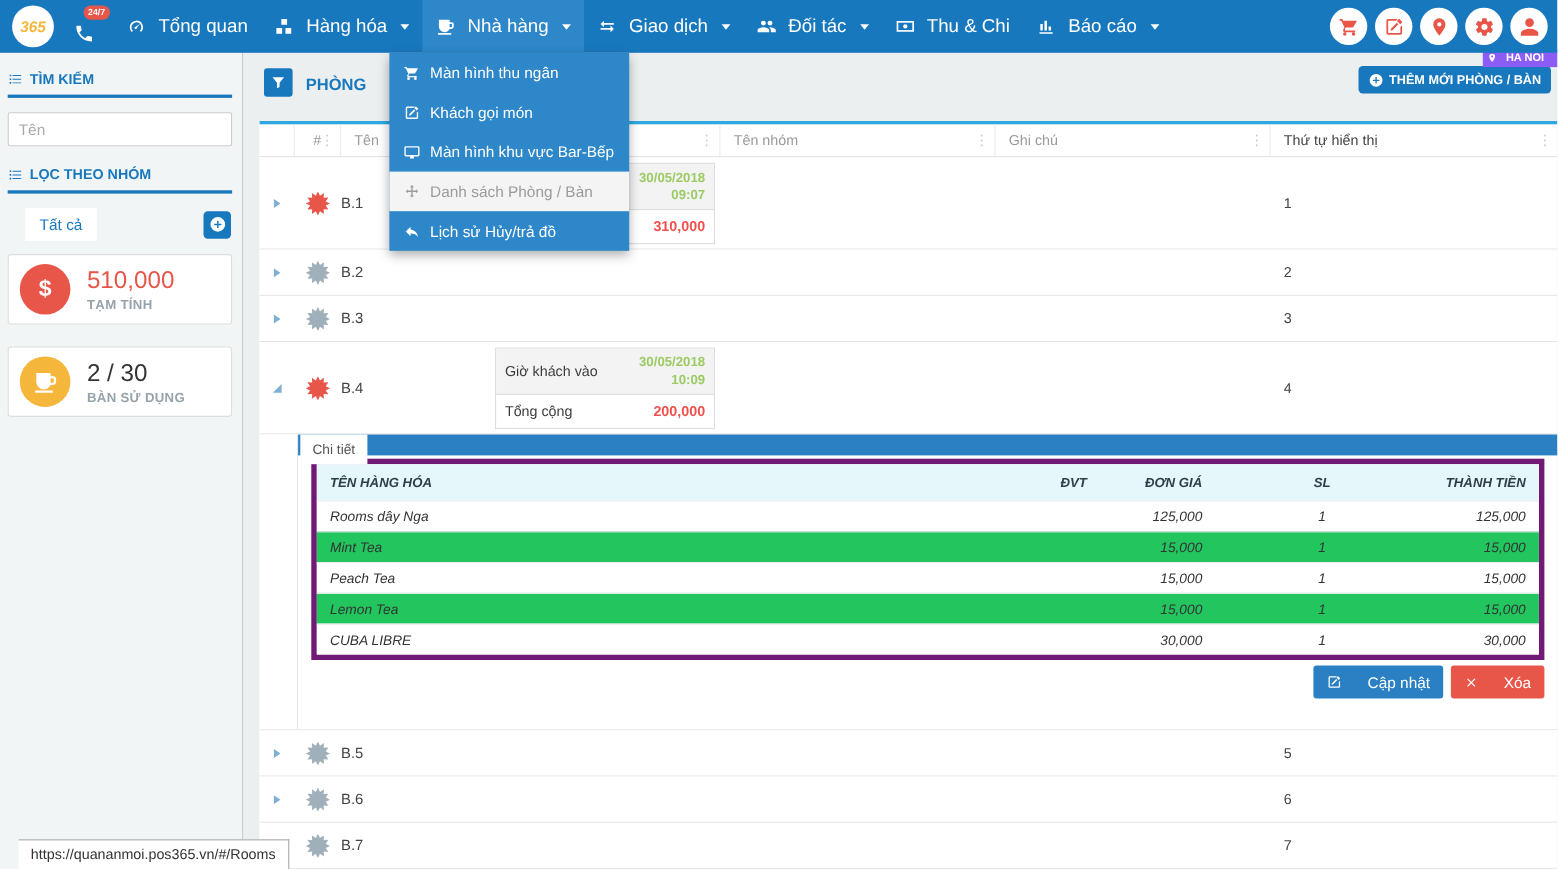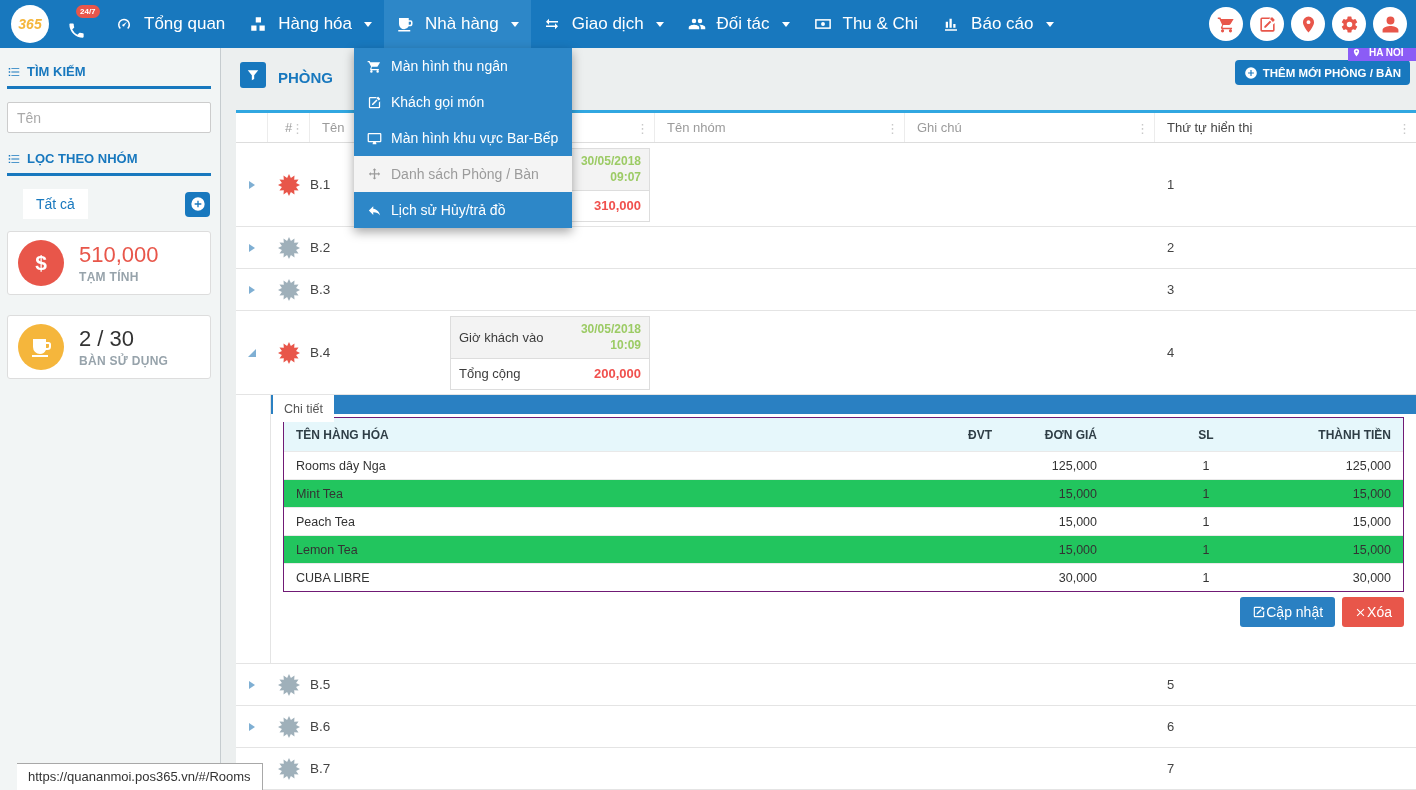--- a/index.html
+++ b/index.html
@@ -84,31 +84,31 @@
   .visit-row.first { background:#f3f3f3; border-bottom:1px solid #ddd; height:42px; }
   .visit-label { color:#3c3c3c; font-size:13px; }
   .visit-val { text-align:right; color:#9CCB65; font-weight:bold; font-size:12px; line-height:1.35; }
   .visit-total { color:#F0504D; font-weight:bold; font-size:13px; }
 
   
   .detail-row { border-bottom:1px solid #e4e4e4; background:#fff; }
   .detail-panel { margin-left:34px; height:268px; border-left:1px solid #e4e4e4; }
   .tabbar { height:19px; background:#2A80C2; display:flex; }
   .tab { height:27px; background:#fff; color:#555; font-size:12.5px; display:flex; align-items:center; padding:0 11px; margin-left:2px; cursor:pointer; }
-  .detail-table { margin:3px 12px 0 12px; border:1px solid #701a75; }
+  .detail-table { margin:3px 12px 0 12px; border:5px solid #701a75;font-style:italic; }
   .dt-header { display:flex; height:33px; background:#E6F7FB; align-items:center; font-size:12px; font-weight:bold; color:#2f3e46; }
   .dt-row { display:flex; height:28px; align-items:center; font-size:12.5px; color:#333; border-top:1px solid #e9e9e9; background:#fff; }
   .dt-row.alt { background:#22c55e; }
   .dc-name   { flex:1; padding-left:12px; text-align:left; }
   .dc-unit   { width:110px; text-align:right; padding-right:12px; }
   .dc-price  { width:105px; text-align:right; padding-right:12px; }
   .dc-qty    { width:194px; text-align:center; }
   .dc-amount { width:100px; text-align:right; padding-right:12px; }
   .detail-actions { display:flex; justify-content:flex-end; gap:7px; margin:5px 12px 0 0; }
-  .detail-actions button { height:30px; border:none; border-radius:3px; color:#fff; font-size:14px; display:flex; align-items:center; gap:0; padding:0 12px; cursor:pointer; font-family:inherit; }
+  .detail-actions button { height:30px; border:none; border-radius:3px; color:#fff; font-size:14px; display:flex; align-items:center; gap:23px; padding:0 12px; cursor:pointer; font-family:inherit; }
   .btn-update { background:#2A80C2; }
   .btn-delete { background:#E8564A; }
   .detail-actions svg { width:14px; height:14px; color:#fff; }
 
   
   .status-url { position:absolute; left:17px; bottom:0; background:#fff; border:1px solid #a8a8a8; border-left:none; border-bottom:none; padding:5px 11px 6px; font-size:13px; color:#333; z-index:60; white-space:nowrap; }
 </style>
 </head>
 <body>
 

